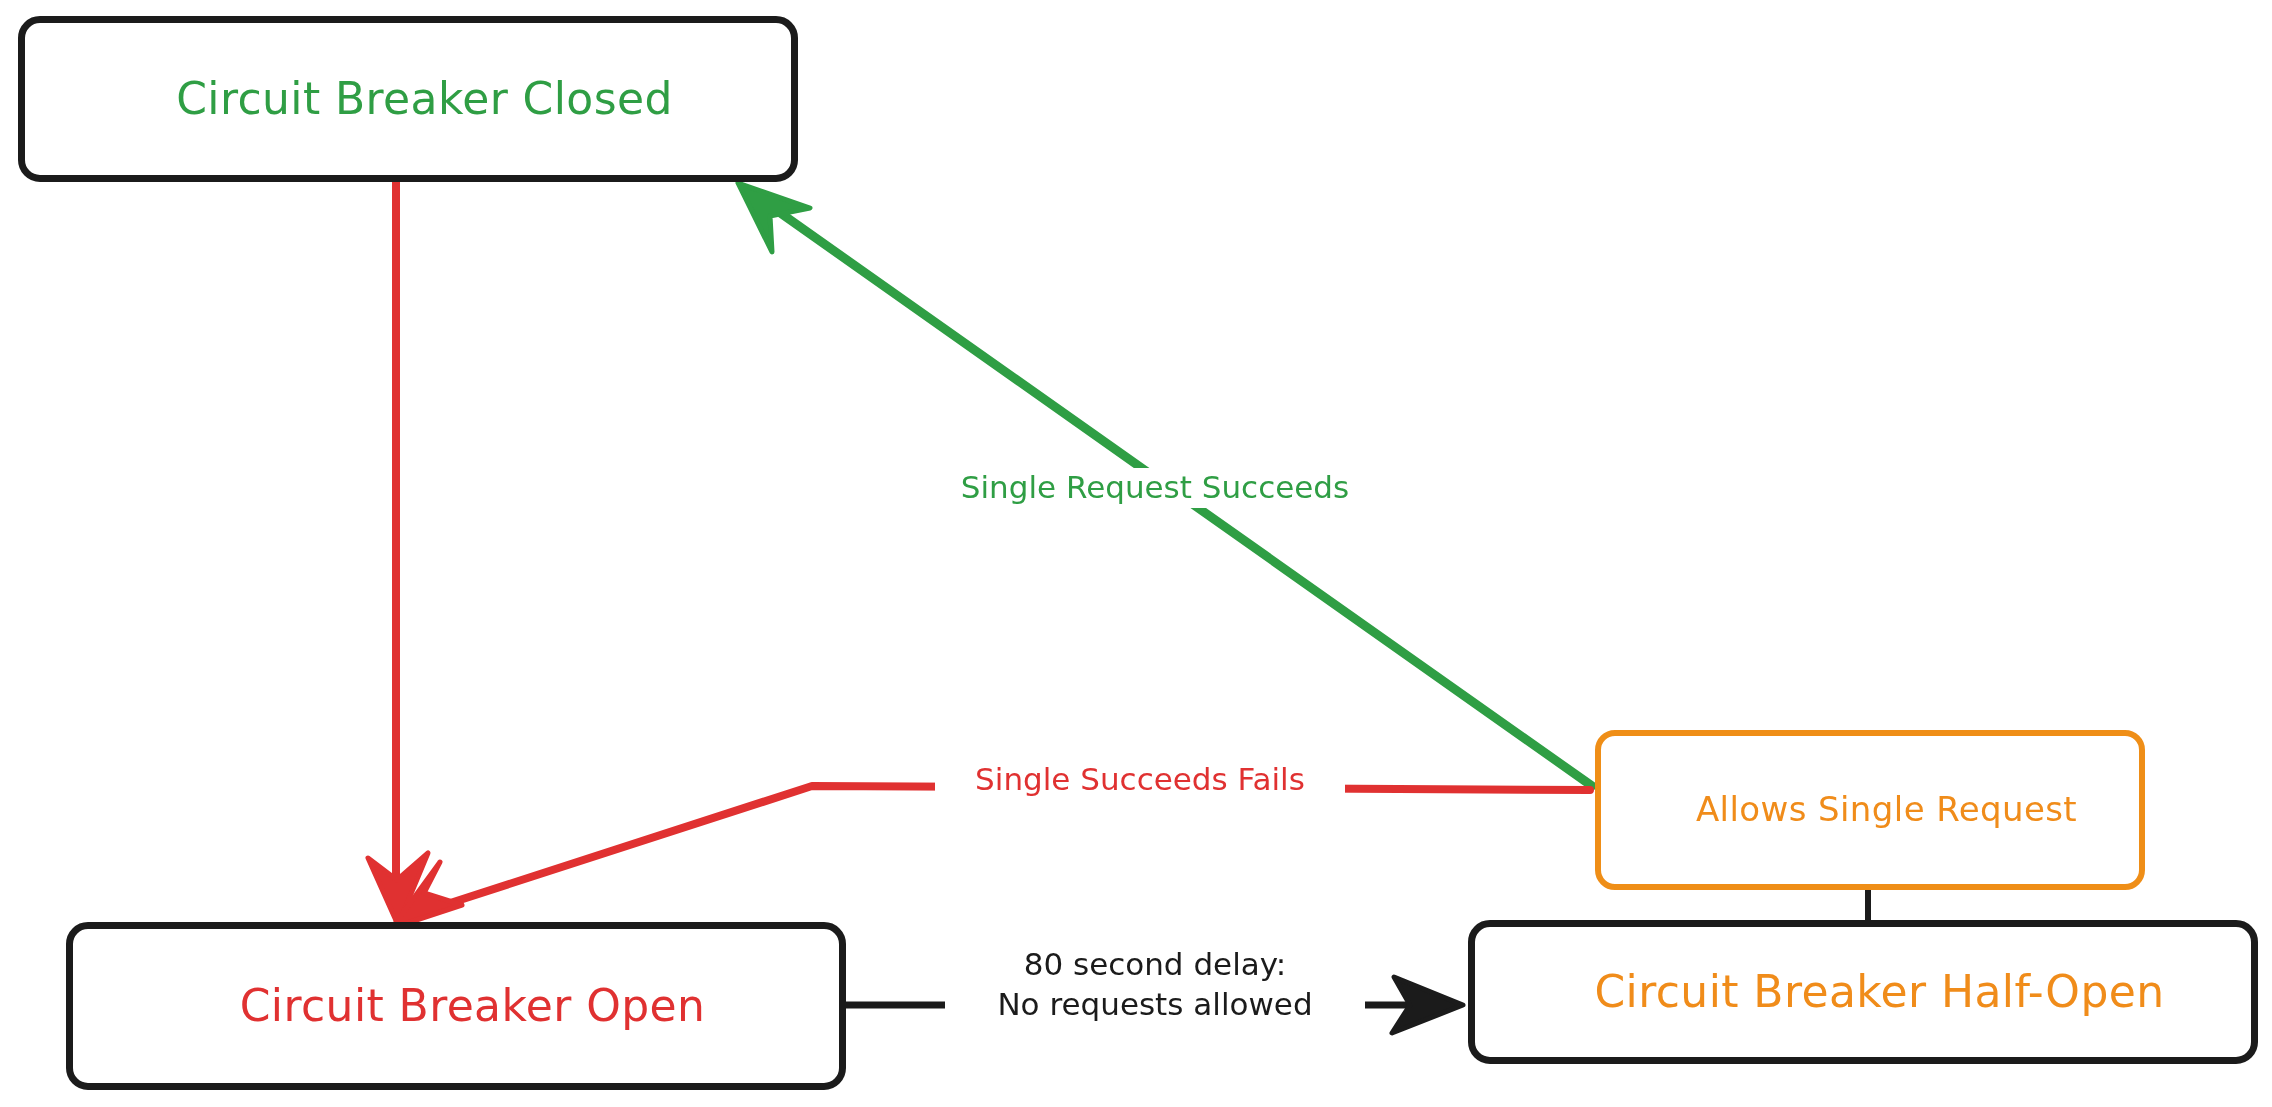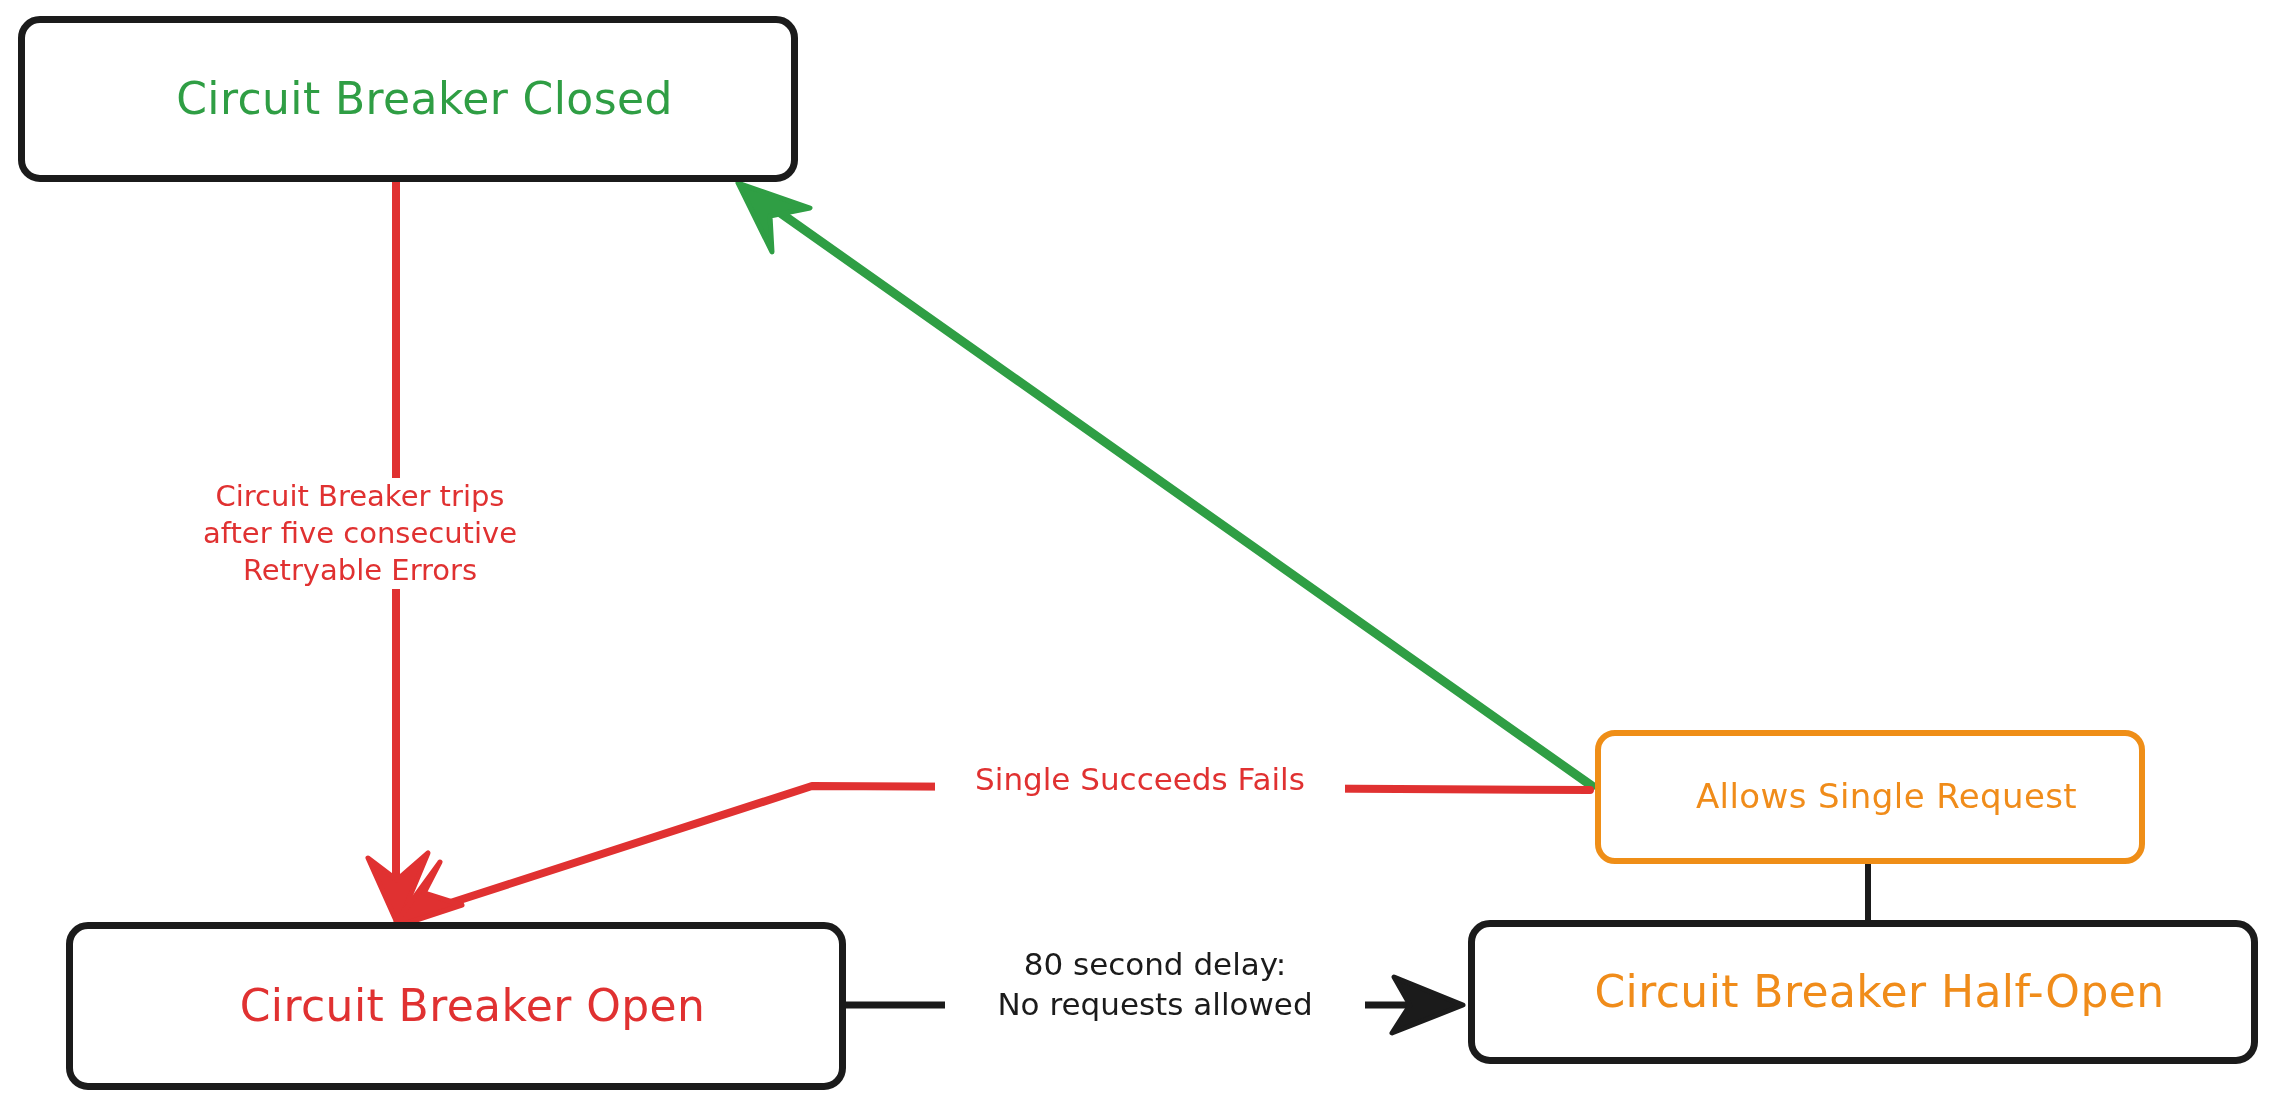--- a/index.html
+++ b/index.html
@@ -62,21 +62,21 @@
     background: #ffffff;
     pointer-events: none;
   }
   .edge-label.green  { color: #2f9e44; }
   .edge-label.red    { color: #e03131; }
   .edge-label.black  { color: #1b1b1b; }
 
   #node-closed   { left: 18px;   top: 16px;   width: 780px;  height: 166px; }
   #node-open     { left: 18px;   top: 922px;  width: 780px;  height: 168px; margin-left: 48px; }
   #node-halfopen { left: 1468px; top: 920px;  width: 790px;  height: 144px; }
-  #node-allows   { left: 1595px; top: 730px;  width: 550px;  height: 134px; }
+  #node-allows   { left: 1595px; top: 730px;  width: 550px;  height: 160px; }
 
   #node-closed .node-label   { font-size: 44px; }
   #node-open .node-label     { font-size: 44px; }
   #node-halfopen .node-label { font-size: 44px; }
   #node-allows .node-label   { font-size: 34px; }
 
   #label-trips    { left: 150px;  top: 478px; width: 420px; font-size: 29px; }
   #label-succeeds { left: 910px;  top: 468px; width: 490px; font-size: 31px; }
   #label-fails    { left: 935px;  top: 760px; width: 410px; font-size: 31px; }
   #label-delay    { left: 945px;  top: 945px; width: 420px; font-size: 31px; }
@@ -122,23 +122,21 @@
   </div>
 
   <div id="node-halfopen" class="node node-black">
     <span class="node-label label-orange">Circuit Breaker Half-Open</span>
   </div>
 
   <div id="node-allows" class="node node-orange">
     <span class="node-label label-orange">Allows Single Request</span>
   </div>
 
-  <div id="label-trips" class="edge-label red">Circuit Breaker trips
-after five consecutive
-Retryable Errors</div>
 
+  <div id="label-succeeds" class="edge-label green">Single Request Succeeds</div>
 
   <div id="label-fails" class="edge-label red">Single Succeeds Fails</div>
 
   <div id="label-delay" class="edge-label black">80 second delay:
 No requests allowed</div>
 
 </div>
 
 </body></html>

